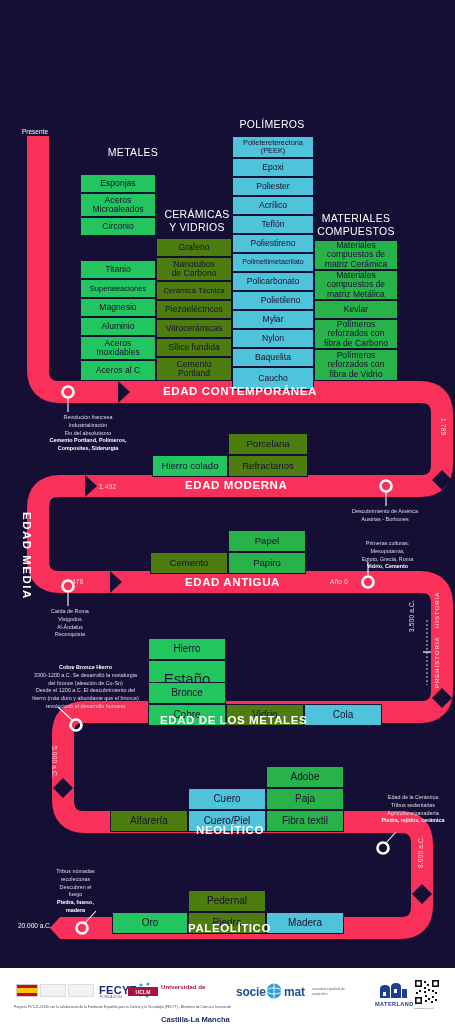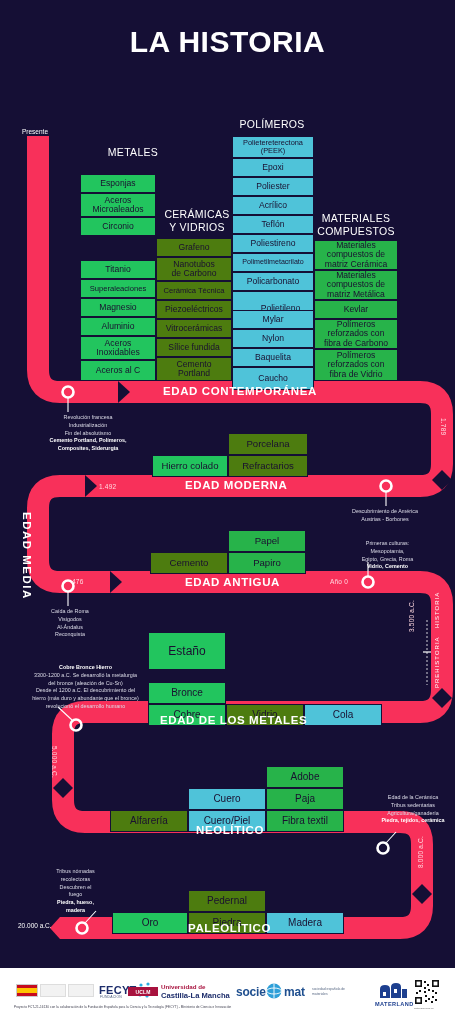--- a/index.html
+++ b/index.html
@@ -81,36 +81,35 @@
   }
   .logo-text { position:absolute; color:#1b3a6b; white-space:nowrap; }
   .fecyt { font-size:11px; font-weight:bold; color:#1d2d6b; letter-spacing:.3px; }
   .fecyt-sub { font-size:3.4px; color:#4b5a7a; letter-spacing:.2px; }
   .uclm-box {
     position:absolute; background:#a8123e; color:#fff;
     font-size:5px; font-weight:bold; display:flex;
     align-items:center; justify-content:center; letter-spacing:.2px;
   }
   .uclm-t1 { font-size:6.2px; font-weight:bold; color:#a8123e; }
-  .uclm-t2 { font-size:7.6px; font-weight:bold; color:#1d2d6b; }
+  .uclm-t2 { font-size:7.6px; font-weight:bold; color:#1d2d6b;margin-top:24px; }
   .socie { font-size:12px; font-weight:bold; color:#1f4f8f; letter-spacing:-.2px; }
   .socie-sub { font-size:3.4px; color:#5a6a85; line-height:1.3; }
   .materland { font-size:5.6px; font-weight:bold; color:#1d3f8f; letter-spacing:.4px; }
   .disclaimer { font-size:3.1px; color:#3a3a4a; letter-spacing:.1px; white-space:nowrap; }
   .qr-cap { font-size:2.4px; color:#666; }
   .flag-es { position:absolute; display:flex; flex-direction:column; }
   .flag-es i { display:block; }
 </style>
 </head>
 <body>
 
 <div class="canvas">
 
   <div class="title">
-    <div>LA HISTORIA</div>
   </div>
 
   <svg class="ribbon" width="455" height="968">
     <defs>
       <style>
         .rb { fill:none; stroke:#f8305a; stroke-width:22; }
       </style>
     </defs>
 
     <path class="rb" d="M 38,136 L 38,370 Q 38,392 60,392 L 420,392 Q 442,392 442,414 L 442,464 Q 442,486 420,486 L 60,486 Q 38,486 38,508 L 38,560 Q 38,582 60,582 L 420,582 Q 442,582 442,604 L 442,690 Q 442,712 420,712 L 85,712 Q 63,712 63,734 L 63,800 Q 63,822 85,822 L 400,822 Q 422,822 422,844 L 422,906 Q 422,928 400,928 L 60,928"></path>
@@ -196,21 +195,21 @@
 
   <div class="chip c-poly" style="left:232px; top:136px; width:82px; height:22px; white-space:pre-line; font-size:7.4px;">Polietereterectona
 (PEEK)</div>
   <div class="chip c-poly" style="left:232px; top:158px; width:82px; height:19px;">Epoxi</div>
   <div class="chip c-poly" style="left:232px; top:177px; width:82px; height:19px;">Poliester</div>
   <div class="chip c-poly" style="left:232px; top:196px; width:82px; height:19px;">Acrílico</div>
   <div class="chip c-poly" style="left:232px; top:215px; width:82px; height:19px;">Teflón</div>
   <div class="chip c-poly" style="left:232px; top:234px; width:82px; height:19px;">Poliestireno</div>
   <div class="chip c-poly" style="left:232px; top:253px; width:82px; height:19px; font-size:7.1px;">Polimetilmetacrilato</div>
   <div class="chip c-poly" style="left:232px; top:272px; width:82px; height:19px;">Policarbonato</div>
-  <div class="chip c-poly" style="left:232px; top:291px; width:82px; height:36px;padding-left:16px;">Polietileno</div>
+  <div class="chip c-poly" style="left:232px; top:291px; width:82px; height:19px;padding-left:16px;">Polietileno</div>
   <div class="chip c-poly" style="left:232px; top:310px; width:82px; height:19px;">Mylar</div>
   <div class="chip c-poly" style="left:232px; top:329px; width:82px; height:19px;">Nylon</div>
   <div class="chip c-poly" style="left:232px; top:348px; width:82px; height:19px;">Baquelita</div>
   <div class="chip c-poly" style="left:232px; top:367px; width:82px; height:23px;">Caucho</div>
 
   <div class="chip c-comp" style="left:314px; top:240px; width:84px; height:30px; white-space:pre-line;">Materiales
 compuestos de
 matriz Cerámica</div>
   <div class="chip c-comp" style="left:314px; top:270px; width:84px; height:30px; white-space:pre-line;">Materiales
 compuestos de
@@ -263,21 +262,21 @@
     <div>Mesopotamia,</div>
     <div>Egipto, Grecia, Roma</div>
     <b>Vidrio, Cemento</b>
   </div>
 
   <div class="axis-lab" style="left:434px; top:688px; transform:rotate(-90deg);">PREHISTORIA</div>
   <div class="axis-lab" style="left:434px; top:628px; transform:rotate(-90deg);">HISTORIA</div>
   <div class="date-tag rot" style="left:408px; top:632px; transform:rotate(-90deg);">3.500 a.C.</div>
 
   <div class="chip c-metal" style="left:148px; top:638px; width:78px; height:22px; font-size:10px;">Hierro</div>
-  <div class="chip c-metal" style="left:148px; top:632px; width:78px; height:38px; font-size:12px;">Estaño</div>
+  <div class="chip c-metal" style="left:148px; top:660px; width:78px; height:38px; font-size:15px;">Estaño</div>
   <div class="chip c-metal" style="left:148px; top:682px; width:78px; height:22px; font-size:10px;">Bronce</div>
   <div class="chip c-metal" style="left:148px; top:704px; width:78px; height:22px; font-size:10px;">Cobre</div>
   <div class="chip c-ceram" style="left:226px; top:704px; width:78px; height:22px; font-size:10px;">Vidrio</div>
   <div class="chip c-poly" style="left:304px; top:704px; width:78px; height:22px; font-size:10px;">Cola</div>
   <div class="era" style="left:160px; top:714px;">EDAD DE LOS METALES</div>
 
   <div class="note" style="left:18px; top:664px; width:135px;">
     <b>Cobre    Bronce    Hierro</b>
     <div>3300-1200 a.C. Se desarrolló la metalurgia</div>
     <div>del bronce (aleación de Cu-Sn)</div>

